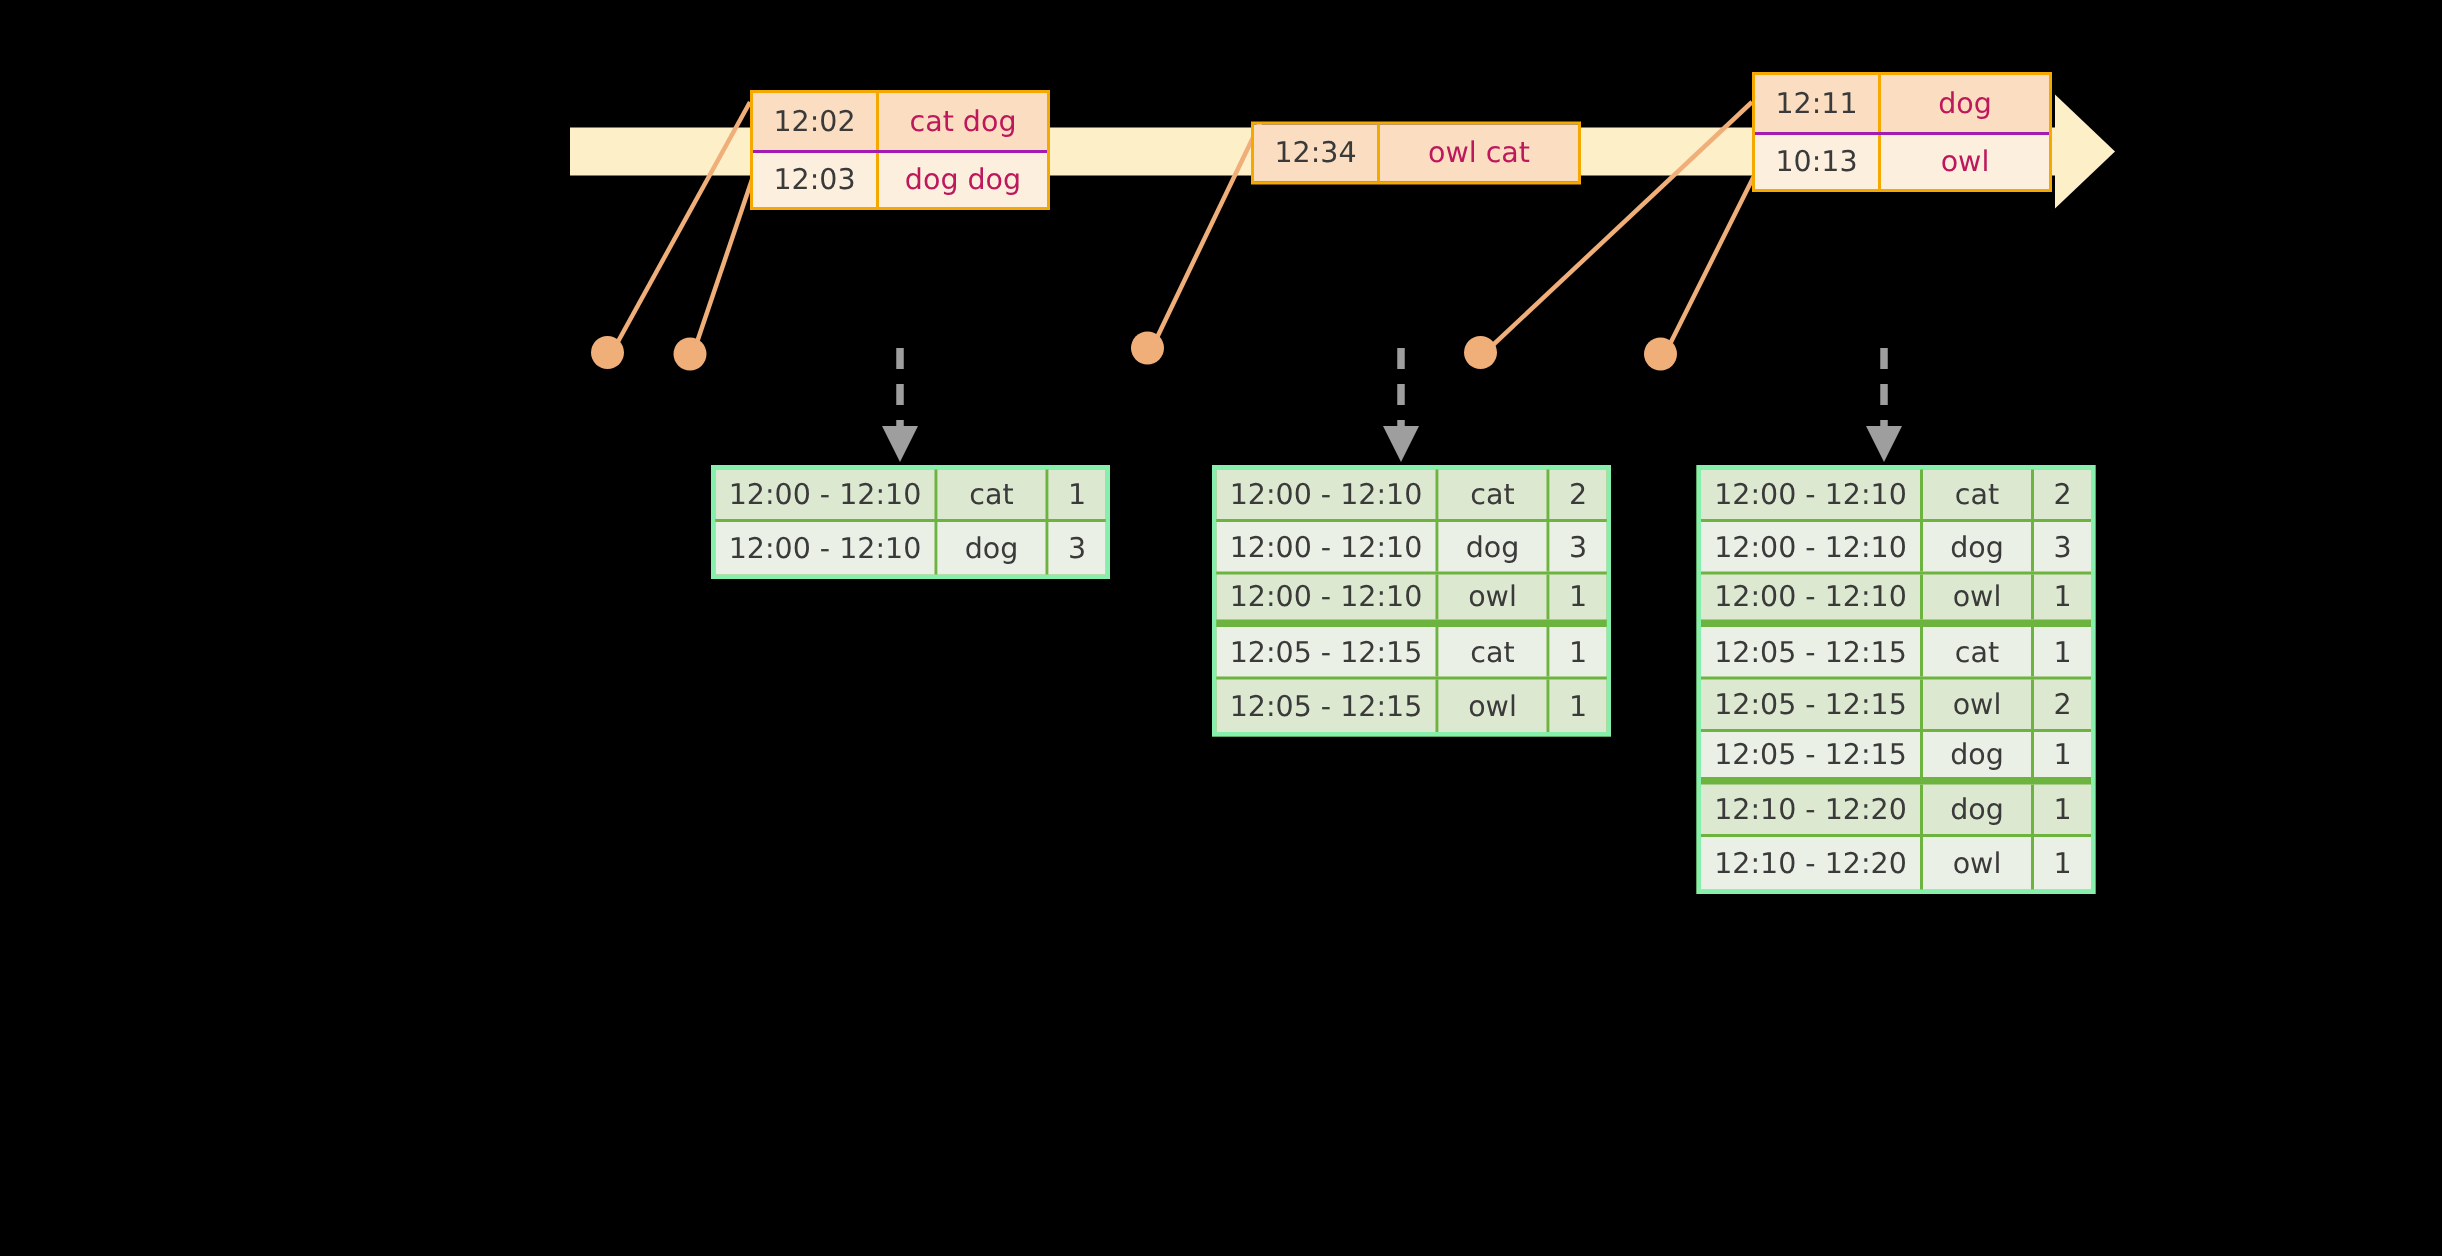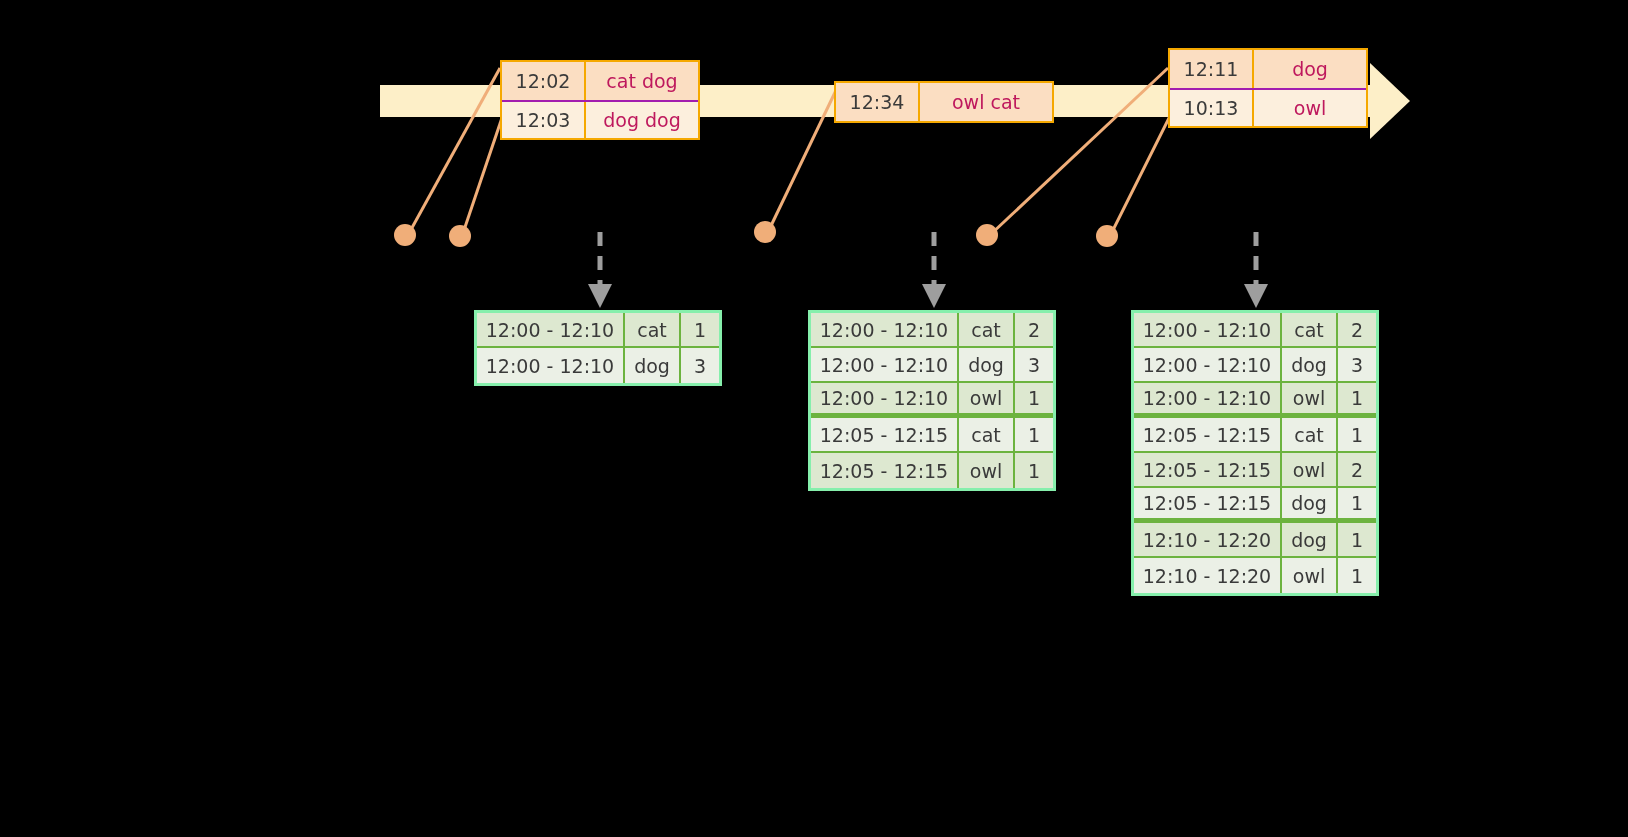--- a/index.html
+++ b/index.html
@@ -100,21 +100,21 @@
     display: flex; align-items: center; justify-content: center;
     font-size: 19px; color: #3a3a3a;
     background: #DDE8D0;
     border-right: 2px solid #6CB33F;
     font-family: "DejaVu Sans", sans-serif;
     white-space: nowrap;
   }
   .grow.alt .gcell { background: #EBF0E6; }
   .gcell:last-child { border-right: none; }
   .c-window { width: 148px; }
-  .c-word   { width: 56px; }
+  .c-word   { width: 74px; }
   .c-count  { width: 38px; }
 </style>
 </head>
 <body>
 
 <div id="stage">
 
   <div class="timeline-bar"></div>
   <div class="timeline-head"></div>
 

